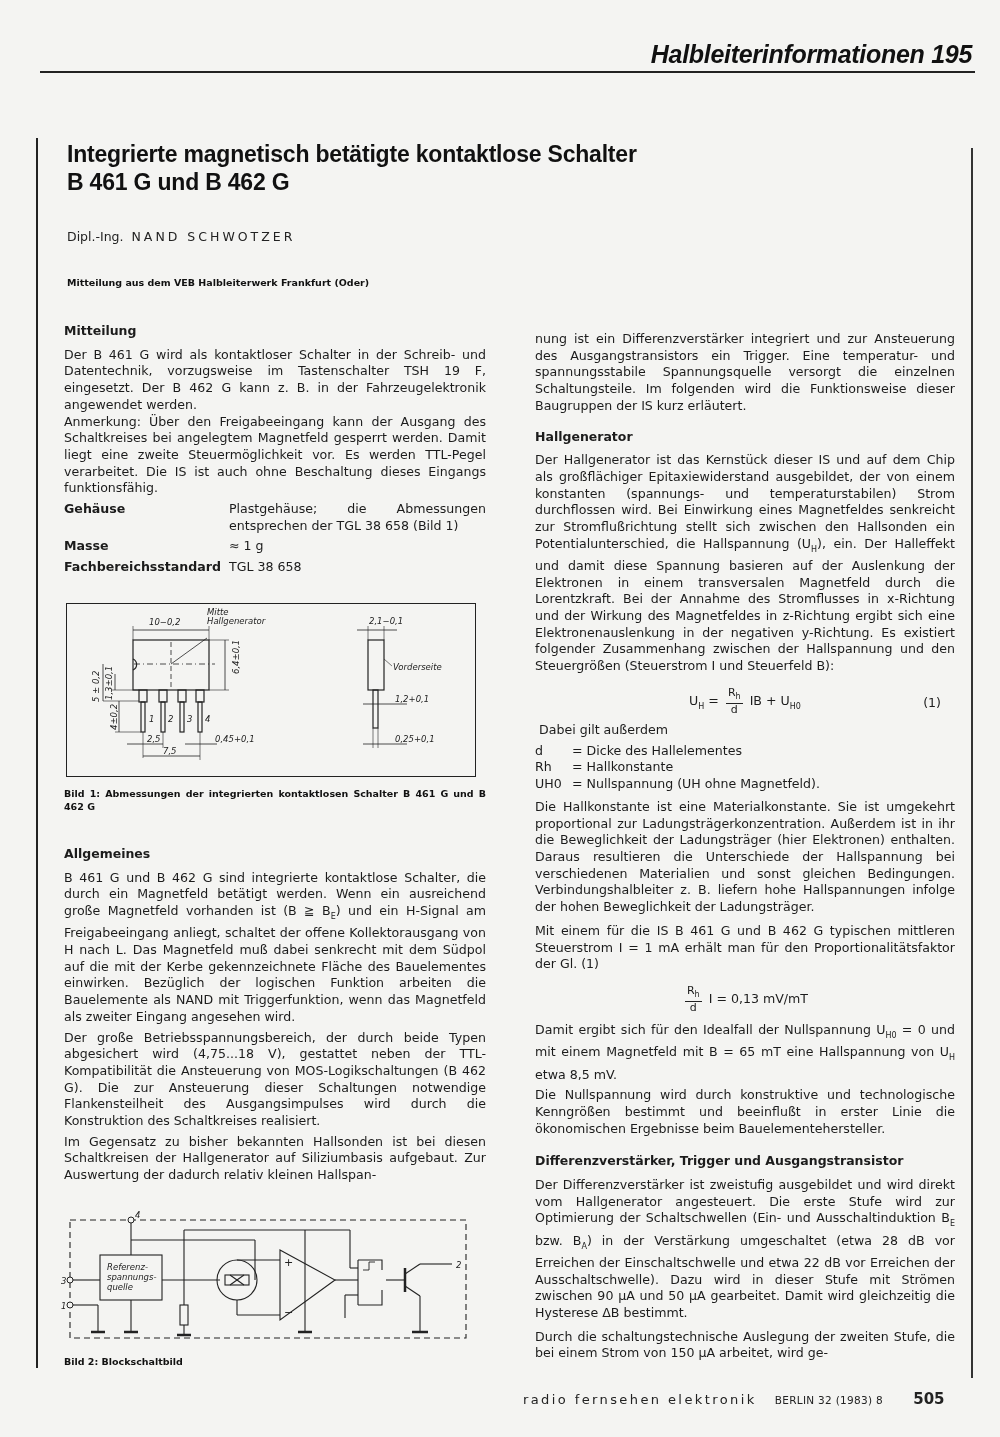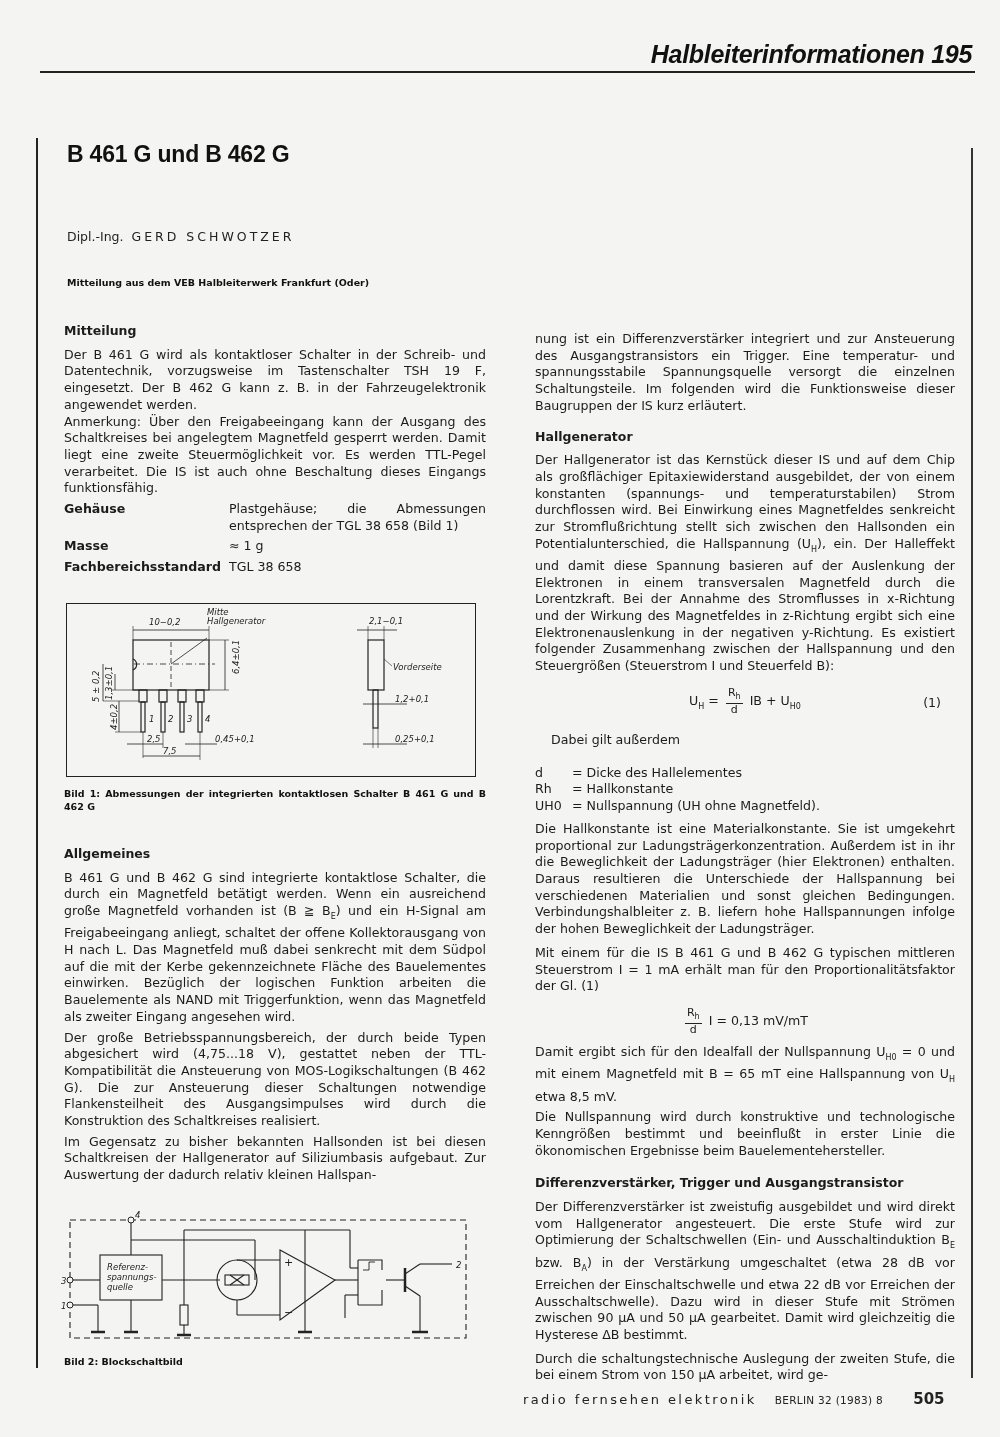--- a/index.html
+++ b/index.html
@@ -52,25 +52,26 @@
 </style>
 </head>
 <body>
 
 <div class="abs running-head">Halbleiterinformationen 195</div>
 <div class="abs head-rule"></div>
 <div class="abs margin-bar-left"></div>
 <div class="abs margin-bar-right"></div>
 
 <div class="abs title">
+  <div>Integrierte magnetisch betätigte kontaktlose Schalter</div>
   <div>B 461 G und B 462 G</div>
 </div>
 <div class="abs author">
   <span>Dipl.-Ing.</span>
-  <span class="name">GERD SCHWOTZER</span>
+  <span class="name">NAND SCHWOTZER</span>
 </div>
 <div class="abs affil">Mitteilung aus dem VEB Halbleiterwerk Frankfurt (Oder)</div>
 
 <div class="abs col left-col" style="top:323px;">
   <h3>Mitteilung</h3>
   <p style="margin:0;">Der B 461 G wird als kontaktloser Schalter in der Schreib- und Datentechnik, vorzugsweise im Tastenschalter TSH 19 F, eingesetzt. Der B 462 G kann z. B. in der Fahrzeugelektronik angewendet werden.</p>
   <p>Anmerkung: Über den Freigabeeingang kann der Ausgang des Schaltkreises bei angelegtem Magnetfeld gesperrt werden. Damit liegt eine zweite Steuermöglichkeit vor. Es werden TTL-Pegel verarbeitet. Die IS ist auch ohne Beschaltung dieses Eingangs funktionsfähig.</p>
   <div class="spec-row">
     <span class="spec-key">Gehäuse</span>
     <span class="spec-val">Plastgehäuse; die Abmessungen entsprechen der TGL 38 658 (Bild 1)</span>
@@ -232,21 +233,21 @@
   <p style="margin-bottom:14px;">nung ist ein Differenzverstärker integriert und zur Ansteuerung des Ausgangstransistors ein Trigger. Eine temperatur- und spannungsstabile Spannungsquelle versorgt die einzelnen Schaltungsteile. Im folgenden wird die Funktionsweise dieser Baugruppen der IS kurz erläutert.</p>
   <h3>Hallgenerator</h3>
   <p><span>Der Hallgenerator ist das Kernstück dieser IS und auf dem Chip als großflächiger Epitaxiewiderstand ausgebildet, der von einem konstanten (spannungs- und temperaturstabilen) Strom durchflossen wird. Bei Einwirkung eines Magnetfeldes senkreicht zur Stromflußrichtung stellt sich zwischen den Hallsonden ein Potentialunterschied, die Hallspannung (U</span><sub>H</sub><span>), ein. Der Halleffekt und damit diese Spannung basieren auf der Auslenkung der Elektronen in einem transversalen Magnetfeld durch die Lorentzkraft. Bei der Annahme des Stromflusses in x-Richtung und der Wirkung des Magnetfeldes in z-Richtung ergibt sich eine Elektronenauslenkung in der negativen y-Richtung. Es existiert folgender Zusammenhang zwischen der Hallspannung und den Steuergrößen (Steuerstrom I und Steuerfeld B):</span></p>
 
   <div class="eq">
     <span>U</span><sub>H</sub><span> = </span>
     <span class="frac"><span class="num"><span>R</span><sub>h</sub></span><span class="den">d</span></span><span> IB + U</span><sub>H0</sub>
     <span class="eq-no">(1)</span>
   </div>
 
-  <p style="margin:16px;">Dabei gilt außerdem</p>
+  <p style="margin:4px;">Dabei gilt außerdem</p>
   <div class="defs">
     <div>
         <span class="k">d</span>
         <span>= Dicke des Hallelementes</span>
       </div>
     <div>
         <span class="k">Rh</span>
         <span>= Hallkonstante</span>
       </div>
     <div>

